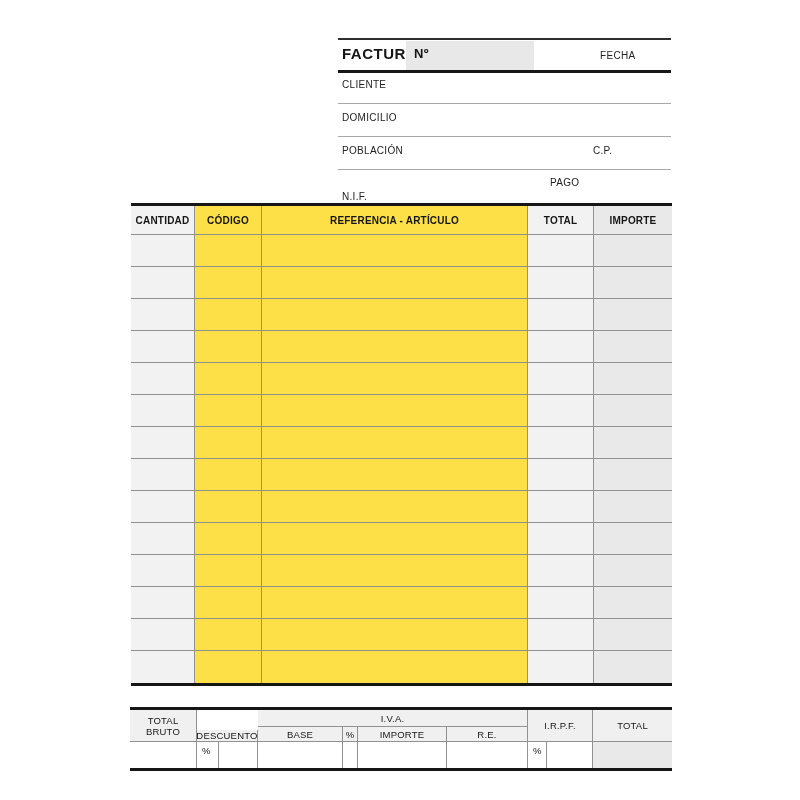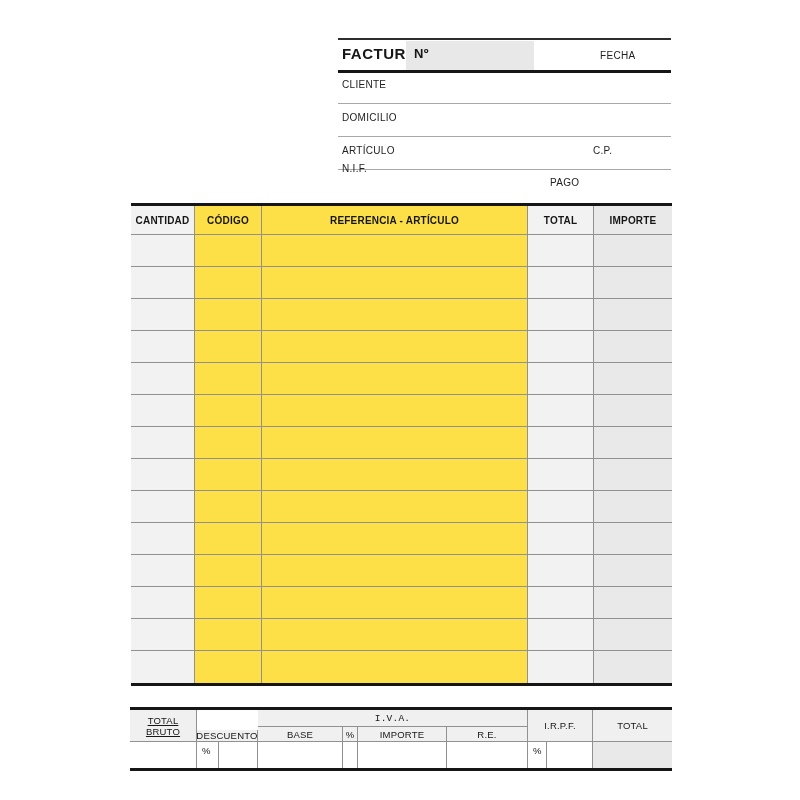--- a/index.html
+++ b/index.html
@@ -66,23 +66,23 @@
     display:grid;
     grid-template-columns:67px 22px 39px 85px 15px 89px 81px 19px 46px 79px;
     grid-template-rows:17px 15px 26px;
   }
   #totals .tc{min-height:0;font-size:9.5px;letter-spacing:.2px;}
   .thead{
     background:var(--fill-header);
     display:flex;align-items:center;justify-content:center;
     text-align:center;
   }
-  .t-tb{grid-area:1/1/3/2;text-decoration:underline;}
+  .t-tb{grid-area:1/1/3/2;}
   .t-desc{grid-area:1/2/3/4;margin-top:20px;}
-  .t-iva{grid-area:1/4/2/8;font-family:Liberation Mono, monospace;}
+  .t-iva{grid-area:1/4/2/8;}
   .t-base{grid-area:2/4/3/5;}
   .t-pct{grid-area:2/5/3/6;}
   .t-imp{grid-area:2/6/3/7;}
   .t-re{grid-area:2/7/3/8;}
   .t-irpf{grid-area:1/8/3/10;}
   .t-total{grid-area:1/10/3/11;}
   .t-b1{grid-area:3/1/4/2;}
   .t-b2{grid-area:3/2/4/3;}
   .t-b3{grid-area:3/3/4/4;}
   .t-b4{grid-area:3/4/4/5;}
@@ -111,27 +111,27 @@
 <div class="abs rule-thick" style="left:338px;top:70px;width:333px;"></div>
 
 <div class="abs lbl" style="left:342px;top:79px;">CLIENTE</div>
 <div class="abs fieldarea" style="left:390px;top:74px;width:281px;height:27px;"></div>
 <div class="abs rule-thin" style="left:338px;top:103px;width:333px;"></div>
 
 <div class="abs lbl" style="left:342px;top:112px;">DOMICILIO</div>
 <div class="abs fieldarea" style="left:400px;top:107px;width:271px;height:27px;"></div>
 <div class="abs rule-thin" style="left:338px;top:136px;width:333px;"></div>
 
-<div class="abs lbl" style="left:342px;top:145px;">ARTÍCULO</div>
+<div class="abs lbl" style="left:342px;top:145px;">POBLACIÓN</div>
 <div class="abs fieldarea" style="left:402px;top:140px;width:185px;height:27px;"></div>
 <div class="abs lbl" style="left:593px;top:145px;">C.P.</div>
 <div class="abs fieldarea" style="left:615px;top:140px;width:56px;height:27px;"></div>
 <div class="abs rule-thin" style="left:338px;top:169px;width:333px;"></div>
 
-<div class="abs lbl" style="left:342px;top:163px;">N.I.F.</div>
+<div class="abs lbl" style="left:342px;top:191px;">N.I.F.</div>
 <div class="abs fieldarea" style="left:372px;top:172px;width:170px;height:27px;"></div>
 <div class="abs lbl" style="left:550px;top:177px;text-align:right;">PAGO</div>
 <div class="abs fieldarea" style="left:582px;top:172px;width:89px;height:27px;"></div>
 
 <div id="items">
   <div class="cell hcell c0 b-r b-b">CANTIDAD</div>
   <div class="cell hcell c1 b-r b-b">CÓDIGO</div>
   <div class="cell hcell c2 b-r b-b">REFERENCIA - ARTÍCULO</div>
   <div class="cell hcell c3 b-r b-b">TOTAL</div>
   <div class="cell hcell c4 b-b">IMPORTE</div>

